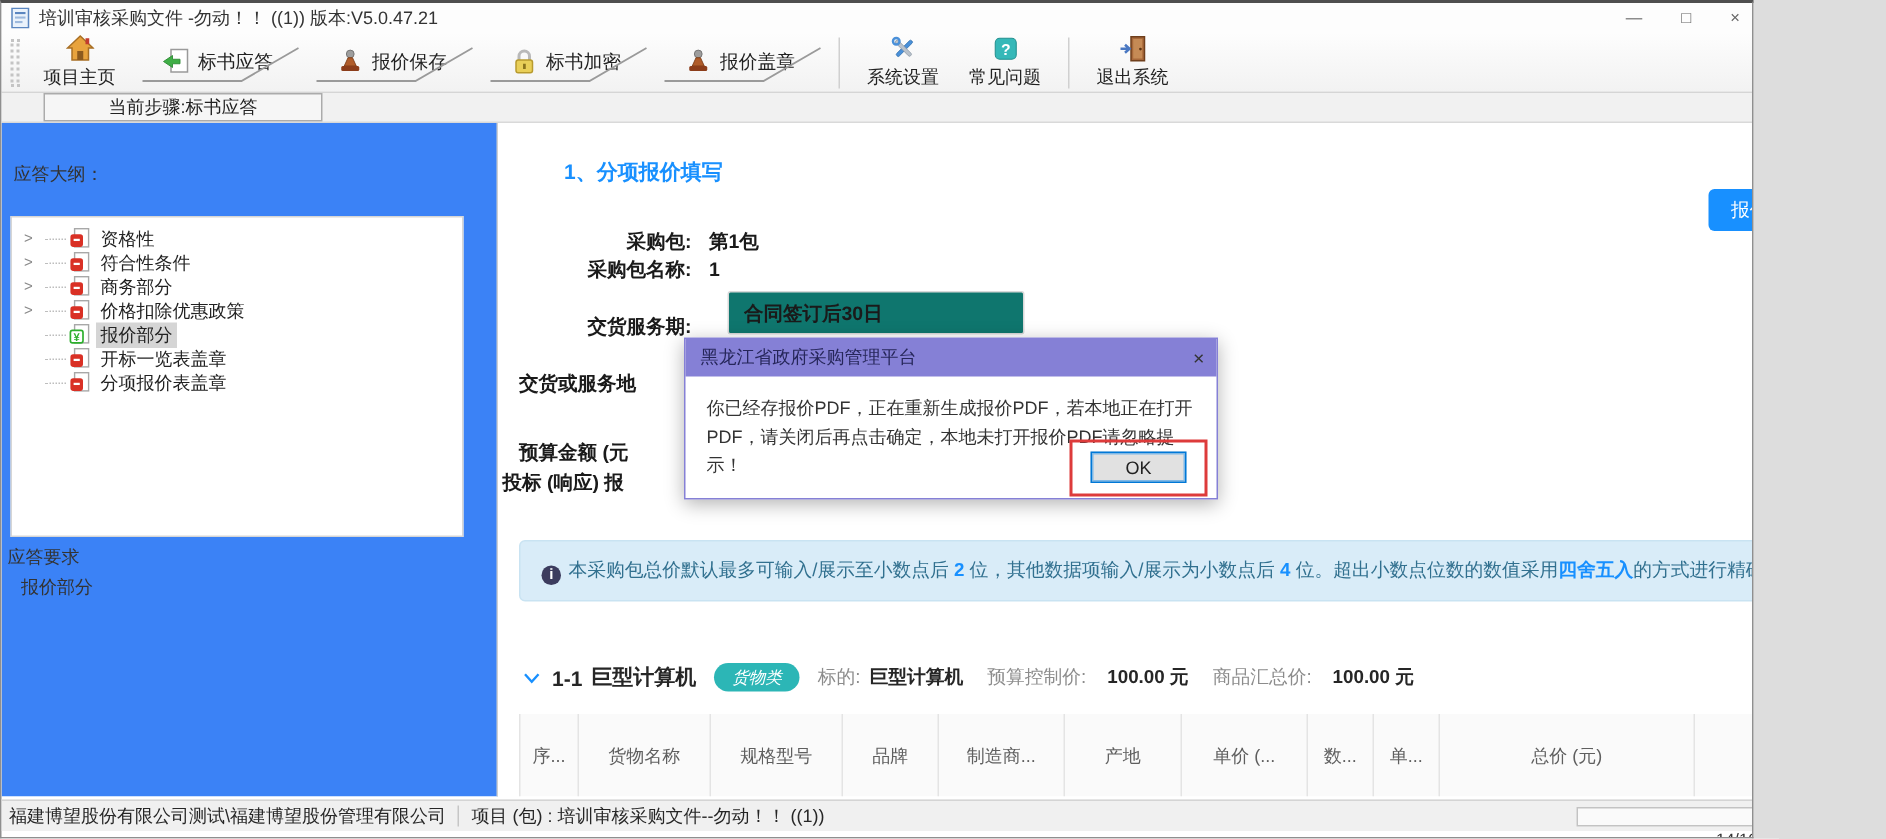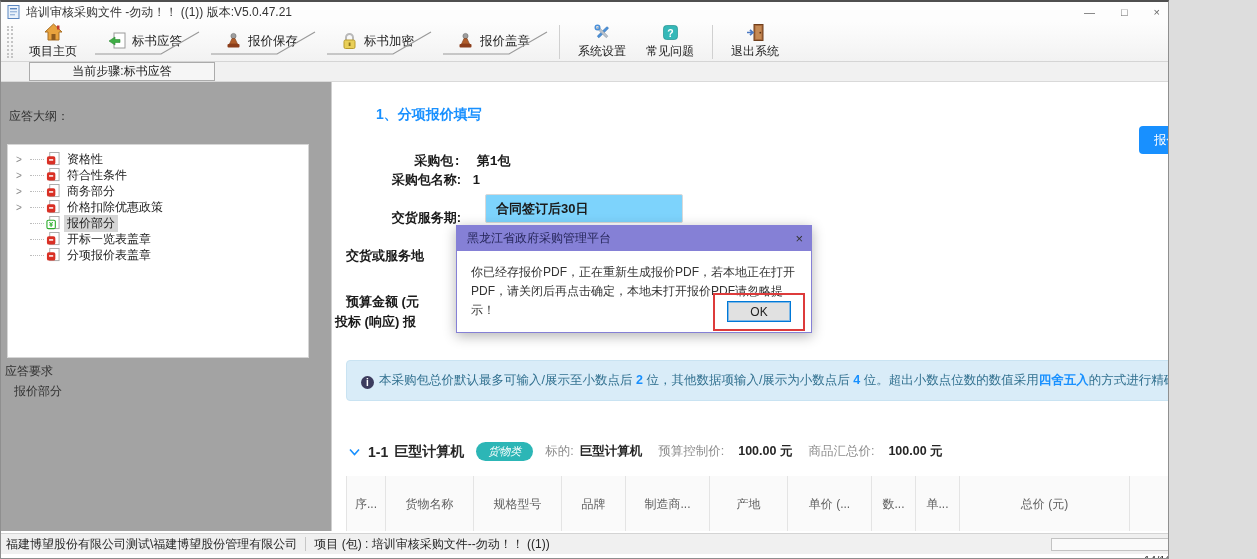--- a/index.html
+++ b/index.html
@@ -21,40 +21,40 @@
   .tb-stack { width:68px; height:38px; display:flex; flex-direction:column; align-items:center; justify-content:center; gap:1px; font-size:12px; color:#222; cursor:pointer; }
   .tb-swoosh { position:relative; width:116px; height:38px; display:flex; align-items:center; justify-content:center; gap:5px; font-size:12.5px; color:#222; cursor:pointer; }
   .tb-swoosh svg.swoosh { position:absolute; left:0; top:0; pointer-events:none; }
   .tb-sep { width:1px; height:34px; background:#d0d0d0; margin:0 8px; }
   .tb-ic { width:19px; height:19px; flex:0 0 auto; }
   
   .tabrow { height:20px; background:#f1f1f1; border-bottom:1px solid #d9d9d9; display:flex; align-items:flex-start; padding-left:8px; }
   .steptab { width:186px; height:19px; background:#f6f6f6; border:1px solid #ababab; font-size:12px; display:flex; align-items:center; justify-content:center; color:#222;margin-left:20px; }
   
   .body { position:relative; height:449px; overflow:hidden; }
-  .sidebar { position:absolute; left:0; top:0; width:331px; height:449px; background:#a3a3a3; border-right:1px solid #cfcfcf; font-size:12px; }
+  .sidebar { position:absolute; left:0; top:0; width:331px; height:449px; background:#3b82f6; border-right:1px solid #cfcfcf; font-size:12px; }
   .outline-label { position:absolute; left:8px; top:26px; color:#333; }
   .treebox { position:absolute; left:6px; top:62px; width:302px; height:214px; border:1px solid #d6d6d6; background:#fff; padding:6px 0 0 6px; overflow:hidden; }
   .tree-row { display:flex; align-items:center; height:16px; white-space:nowrap; cursor:pointer; }
   .tree-conn { width:14px; border-top:1px dotted #bdbdbd; margin:0 2px 0 6px; }
   .tree-exp { width:10px; font-size:10px; color:#8a8a8a; text-align:center; }
   .tree-exp.empty { visibility:hidden; }
   .tree-ic { width:14px; height:14px; margin-right:4px; flex:0 0 auto; }
   .tree-label { padding:0 3px; color:#222; }
   .tree-row.selected .tree-label { background:#d5d5d5; }
   .req-label { position:absolute; left:4px; top:281px; color:#333; }
   .req-value { position:absolute; left:13px; top:301px; color:#333; }
   
   .main { position:absolute; left:332px; top:0; width:911px; height:449px; background:#fff; overflow:hidden; }
   .sec-title { position:absolute; left:43px; top:24px; font-size:14px; font-weight:bold; color:#1890ff; }
   .save-btn { position:absolute; right:25px; top:44px; width:80px; height:28px; background:#1890ff; border:none; border-radius:4px; color:#fff; font-size:12.5px; font-family:"Liberation Sans",sans-serif; cursor:pointer; }
   .fld { position:absolute; font-size:13px; font-weight:bold; color:#1a1a1a; white-space:nowrap; }
   .fld .lb { display:inline-block; text-align:right; }
   .fld .vl { margin-left:8px; }
-  .delivery-input { position:absolute; left:152px; top:112px; width:198px; height:29px; border:1px solid #d9d9d9; border-radius:2px; font-size:13px; font-weight:bold; color:#1a1a1a; padding:0 10px; font-family:"Liberation Sans",sans-serif; background:#7dd3fc; }
+  .delivery-input { position:absolute; left:152px; top:112px; width:198px; height:29px; border:1px solid #d9d9d9; border-radius:2px; font-size:13px; font-weight:bold; color:#1a1a1a; padding:0 10px; font-family:"Liberation Sans",sans-serif; background:#0f766e; }
   .notice { position:absolute; left:13px; top:278px; width:896px; background:#d9ecf8; border:1px solid #c9e3f2; border-radius:4px; padding:9px 14px; font-size:12.5px; line-height:1.65; color:#31708f; }
   .notice .num { color:#1890ff; font-weight:bold; }
   .notice .round { color:#1890ff; font-weight:bold; }
   .info-ic { display:inline-block; width:13px; height:13px; border-radius:50%; background:#3c3c5e; color:#fff; font-size:10px; font-weight:bold; text-align:center; line-height:13px; margin-right:5px; vertical-align:-2px; font-style:normal; }
   .item-row { position:absolute; left:16px; top:360px; display:flex; align-items:center; white-space:nowrap; font-size:12.5px; }
   .chev { margin-right:8px; display:flex; }
   .item-code { font-size:14px; font-weight:bold; color:#262626; margin-right:6px; }
   .item-name { font-size:14px; font-weight:bold; color:#262626; }
   .badge { background:#2cb6b6; color:#fff; font-style:italic; font-size:11px; padding:2px 12px; border-radius:10px; margin:0 12px; }
   .glabel { color:#8c8c8c; margin-right:6px; }
@@ -273,21 +273,21 @@
       </div>
 
       <div class="req-label">应答要求</div>
       <div class="req-value">报价部分</div>
     </div>
 
     <div class="main">
       <div class="sec-title">1、分项报价填写</div>
       <button class="save-btn">报价暂存</button>
 
-      <div class="fld" style="left:0; top:70px; width:460px;font-family:Liberation Mono, monospace;">
+      <div class="fld" style="left:0; top:70px; width:460px;">
         <span class="lb" style="width:128px;">采购包:</span>
         <span class="vl">第1包</span>
       </div>
       <div class="fld" style="left:0; top:89px; width:460px;">
         <span class="lb" style="width:128px;">采购包名称:</span>
         <span class="vl">1</span>
       </div>
       <div class="fld" style="left:0; top:127px; width:460px;">
         <span class="lb" style="width:128px;">交货服务期:</span>
       </div>

